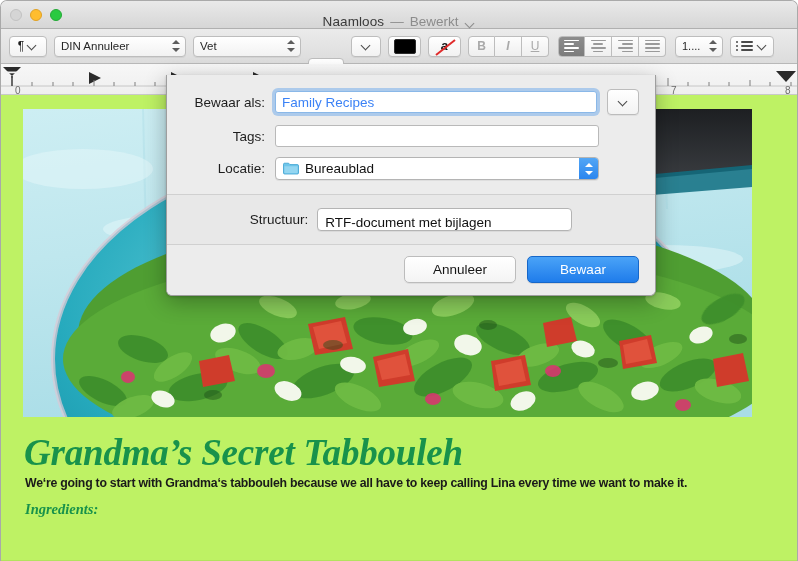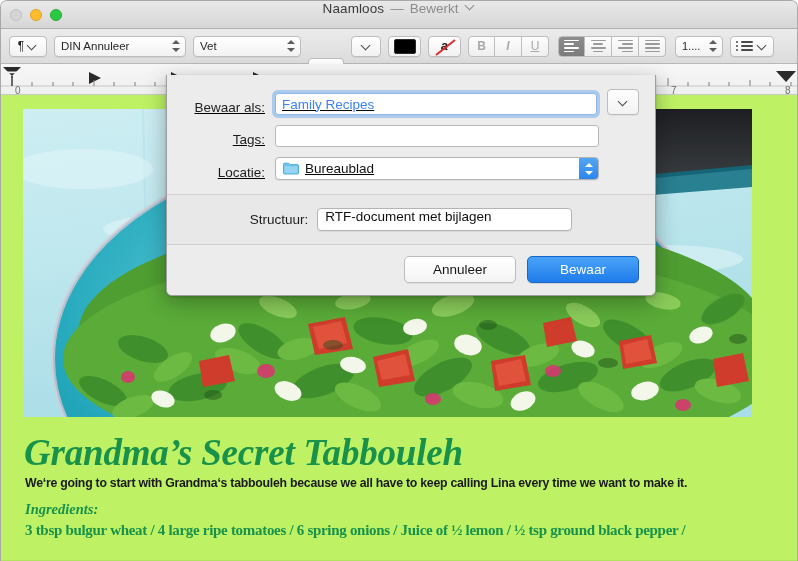--- a/index.html
+++ b/index.html
@@ -50,21 +50,21 @@
   }
   .light.close   { background: #d5d5d5; border: 1px solid #c2c2c2; }
   .light.min     { background: #ffbd2e; border: 1px solid #e0a125; }
   .light.max     { background: #29ca41; border: 1px solid #24a936; }
 
   .title-wrap {
     position: absolute;
     left: 0; right: 0; top: 0;
     height: 28px;
     display: flex;
-    align-items: flex-start;
+    align-items: flex-end;
     justify-content: center;
     gap: 6px;
     font-size: 13.5px;
     color: #3b3b3b;
   }
   .title-name { font-weight: 500; color: #3a3a3a; letter-spacing: .1px;}
   .title-dash { color: #8c8c8c; }
   .title-edited { color: #8c8c8c; }
   .title-chev {
     width: 9px; height: 9px;
@@ -264,21 +264,21 @@
     width: 490px;
     background: #ececec;
     border: 1px solid #9e9e9e;
     border-top: none;
     border-radius: 0 0 6px 6px;
     box-shadow: 0 6px 22px rgba(0,0,0,.30), 0 1px 3px rgba(0,0,0,.18);
     box-sizing: border-box;
     overflow: hidden;
   }
   .sheet-top { padding: 14px 16px 14px 16px; background: #ececec; }
-  .srow { display: flex; align-items: flex-end; margin-bottom: 10px; text-decoration: underline; }
+  .srow { display: flex; align-items: center; margin-bottom: 10px; }
   .srow:last-child { margin-bottom: 0; }
   .srow .slabel {
     width: 92px;
     text-align: right;
     padding-right: 10px;
     font-size: 13.5px;
     color: #1d1d1d;
     box-sizing: border-box;
     flex: 0 0 auto;
     font-weight: 500;
@@ -363,21 +363,21 @@
   .sheet-mid .slabel {
     font-size: 13.5px; color: #1d1d1d; padding-right: 9px; font-weight: 500;
   }
   .fmt-popup {
     width: 255px;
     height: 23px;
     background: #ffffff;
     border: 1px solid #b4b4b4;
     border-radius: 4px;
     box-sizing: border-box;
-    display: flex; align-items: flex-start;
+    display: flex; align-items: flex-end;
     padding-left: 7px;
     font-size: 13.5px; color: #111;
     position: relative; overflow: hidden;
     box-shadow: 0 1px 0 rgba(0,0,0,.06);
   }
 
   .sheet-bottom {
     background: #ececec;
     padding: 11px 16px 12px 16px;
     display: flex; justify-content: flex-end; gap: 11px;
@@ -748,21 +748,20 @@
               </g>
             </g>
           </svg>
         </div>
       </div>
 
       <div class="doc-text">
         <div class="doc-h1">Grandma’s Secret Tabbouleh</div>
         <div class="doc-p">We‘re going to start with Grandma‘s tabbouleh because we all have to keep calling Lina every time we want to make it.</div>
         <div class="doc-sub">Ingredients:</div>
-        <div class="doc-ing">3 tbsp bulgur wheat / 4 large ripe tomatoes / 6 spring onions / Juice of ½ lemon / ½ tsp ground black pepper /</div>
       </div>
     </div>
 
     <div class="sheet">
 
       <div class="sheet-top">
 
         <div class="srow">
           <div class="slabel">Bewaar als:</div>
           <div class="txtfield focused">

